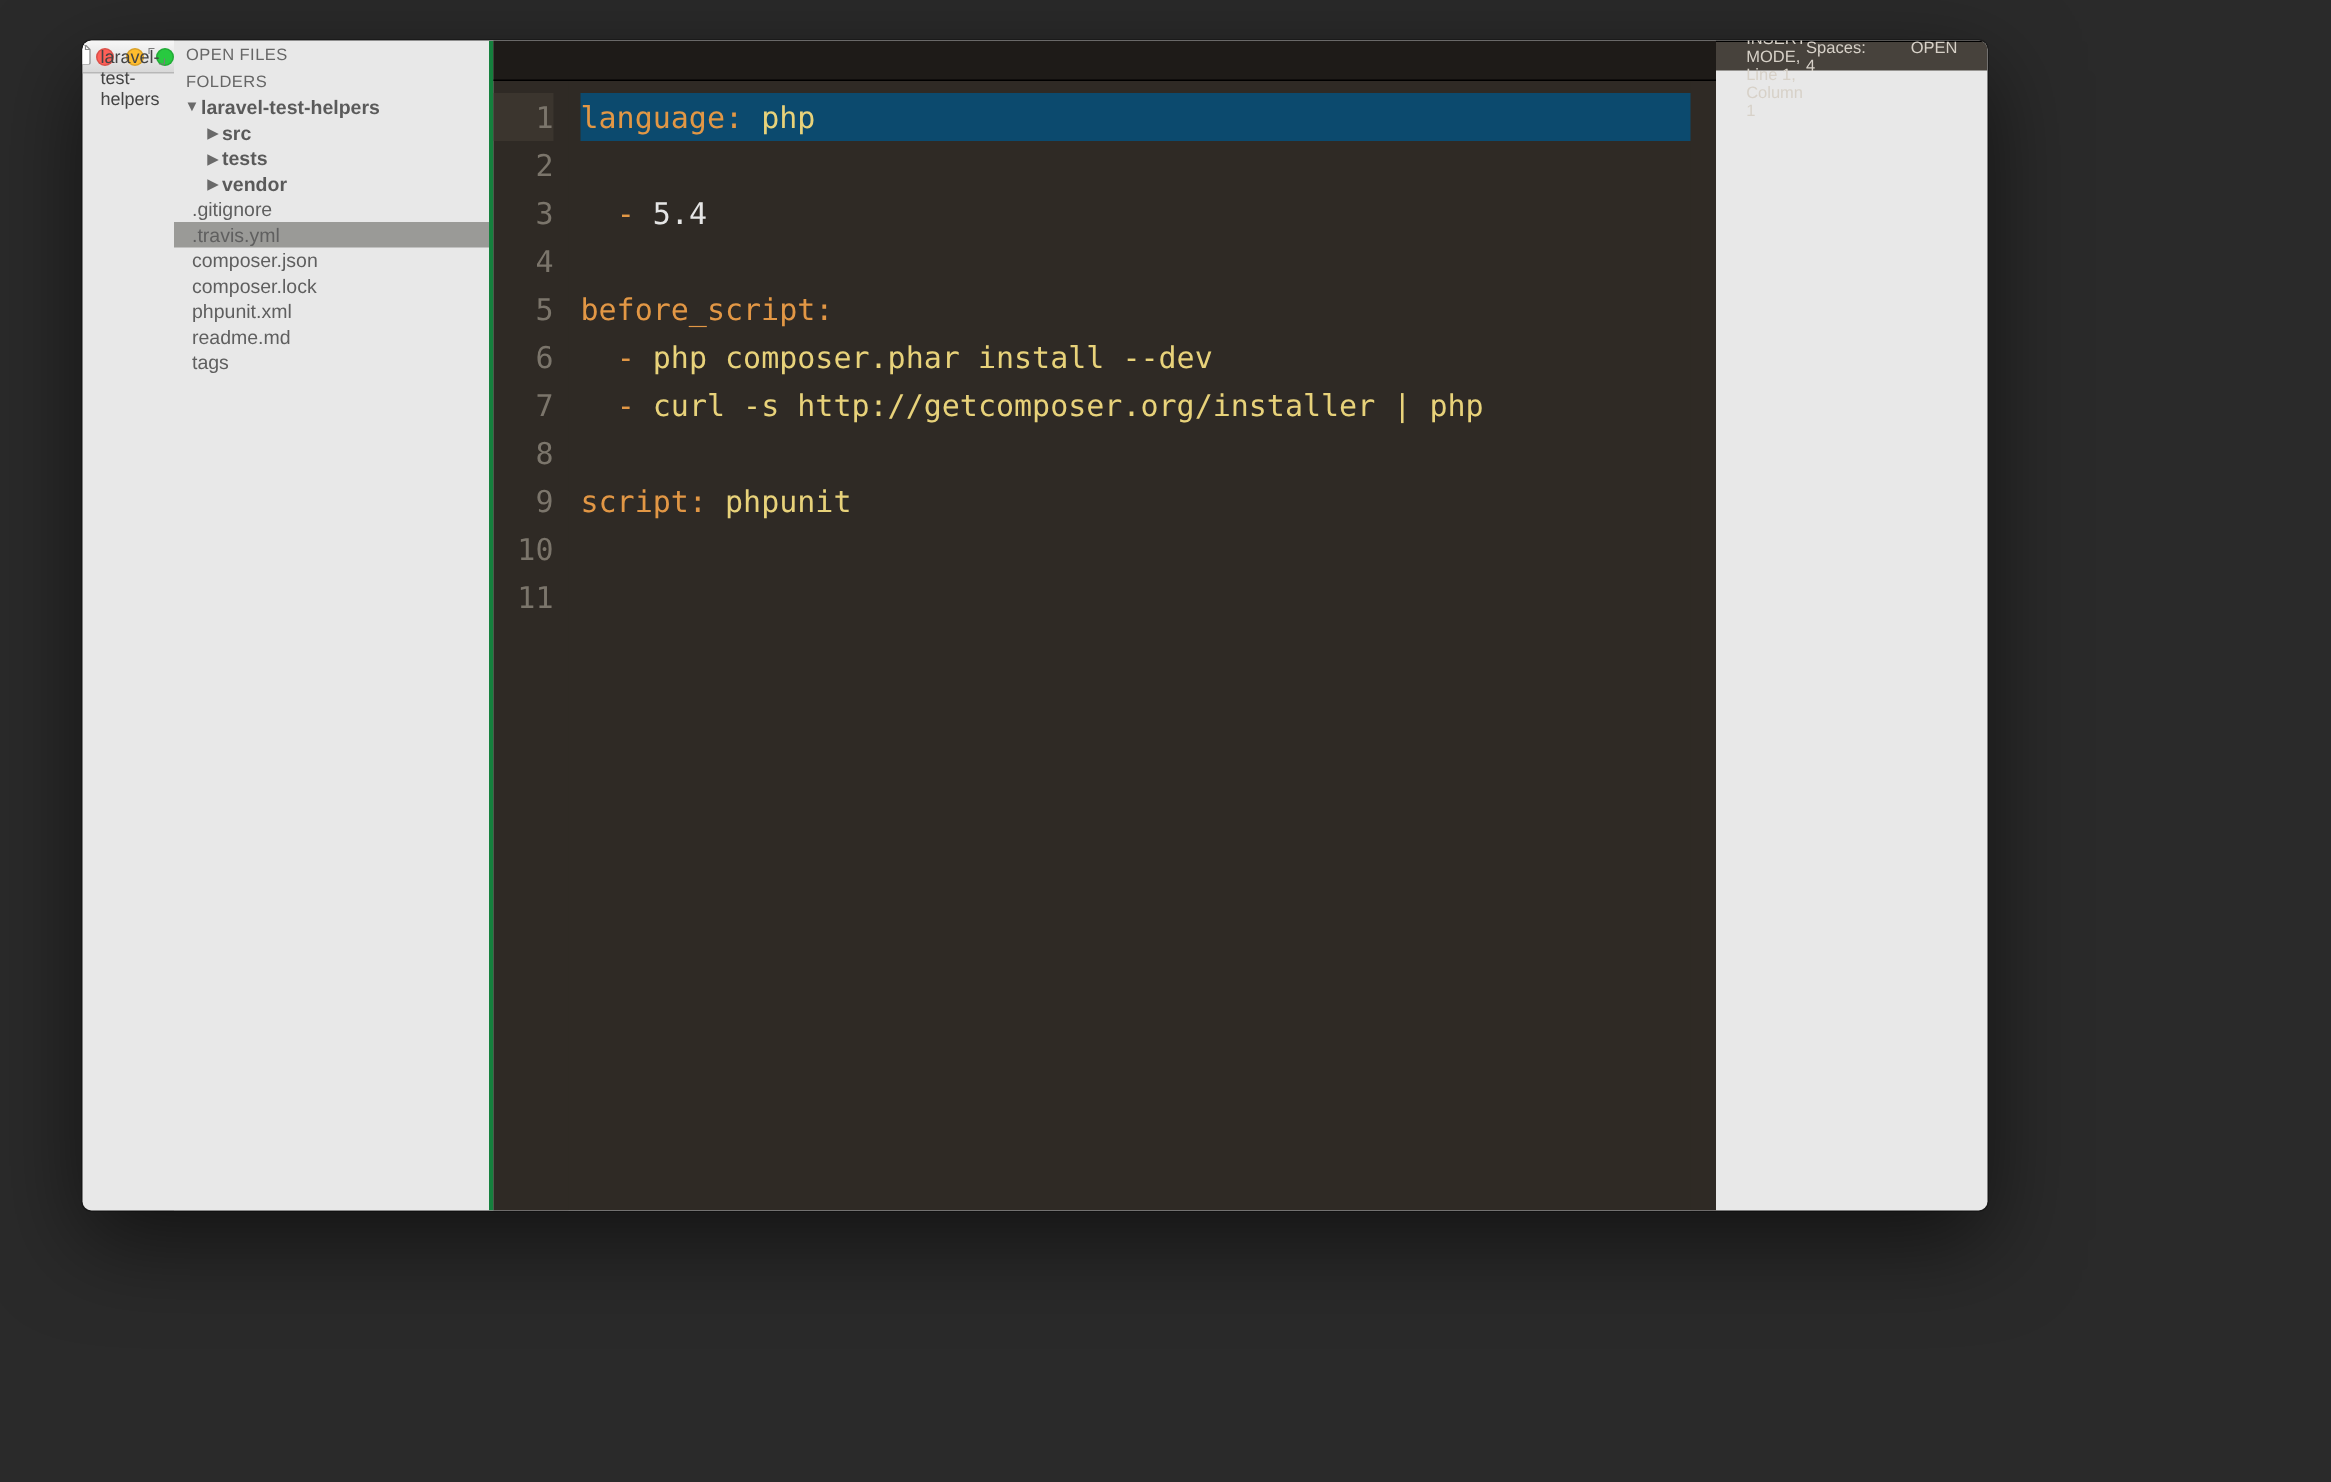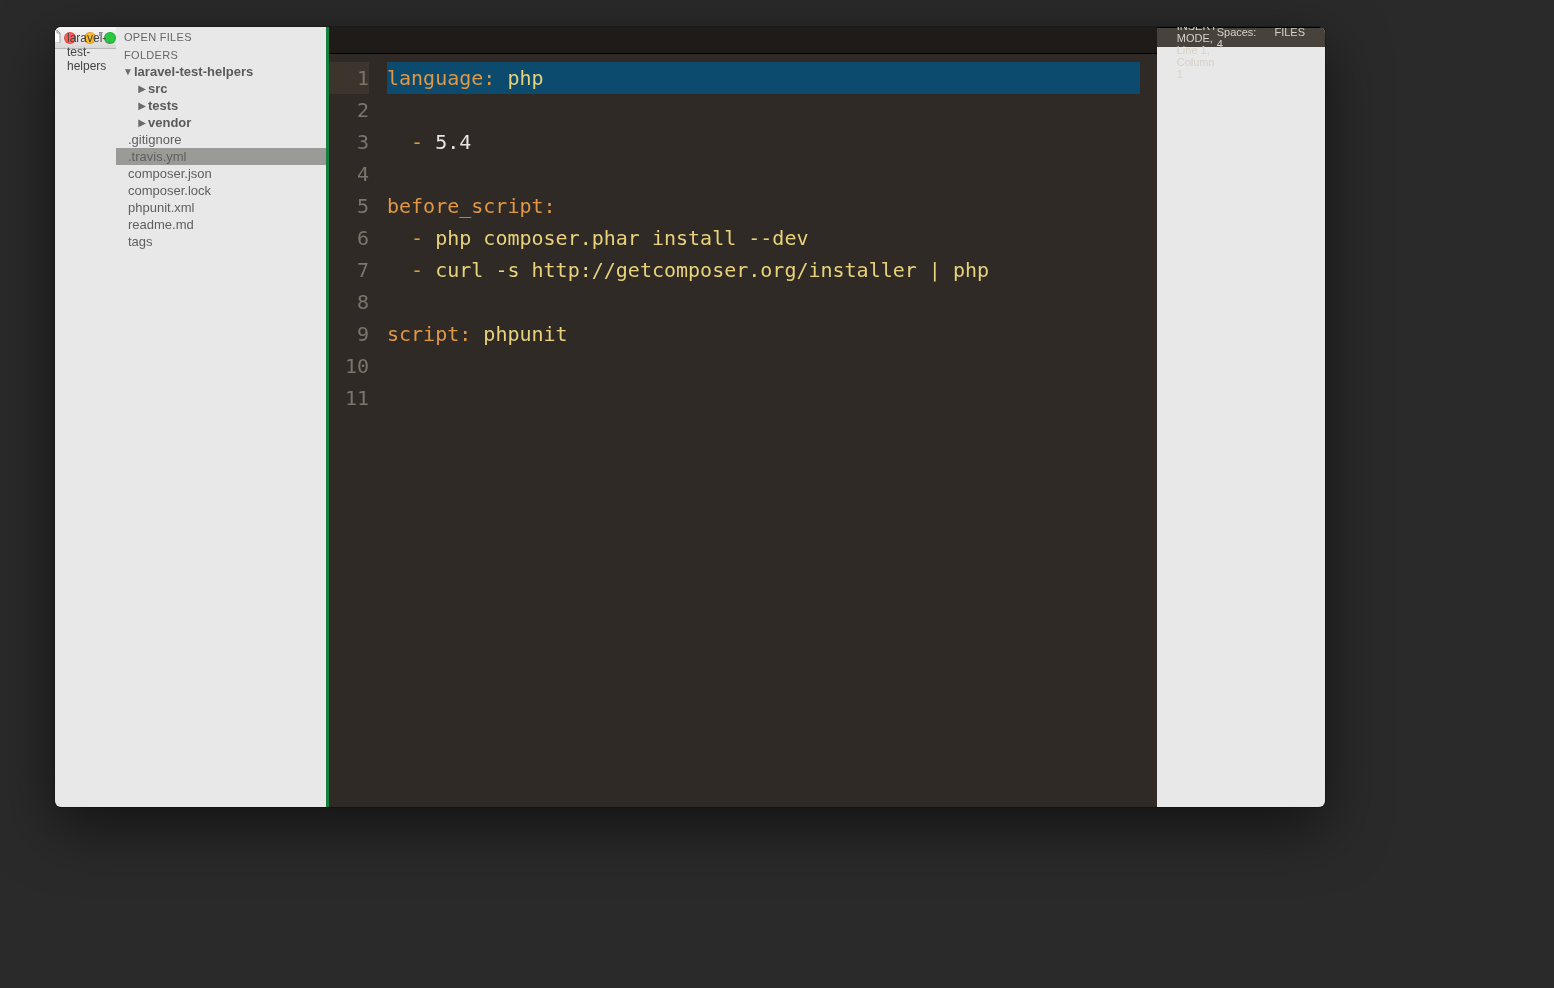--- a/index.html
+++ b/index.html
@@ -69,21 +69,21 @@
   .tk-plain{color:#efe4cf;}
   .tk-num{color:#e5e5e5;}
   
   .editor-right{flex:0 0 17px;background:#2f2a25;}
   
   .statusbar{
     height:20px;flex:0 0 20px;background:#47423c;color:#d7d1c8;
     font-size:11px;display:flex;align-items:center;padding:0 20px;
     border-top:1px solid #000; justify-content:space-between;
   }
-  .status-right{display:flex;gap:18px;}
+  .status-right{display:flex;gap:30px;}
   .status-right span{cursor:pointer;}
 </style>
 </head>
 <body>
 
 <div class="stage">
   <div class="window">
 
     <div class="titlebar">
       <div class="traffic">
@@ -191,18 +191,18 @@
           <div class="editor-right"></div>
         </div>
       </div>
 
     </div>
 
     <div class="statusbar">
       <span>13 Words, INSERT MODE, Line 1, Column 1</span>
       <div class="status-right">
         <span>Spaces: 4</span>
-        <span>FILES</span>
+        <span>OPEN</span>
       </div>
     </div>
 
   </div>
 </div>
 
 </body></html>

